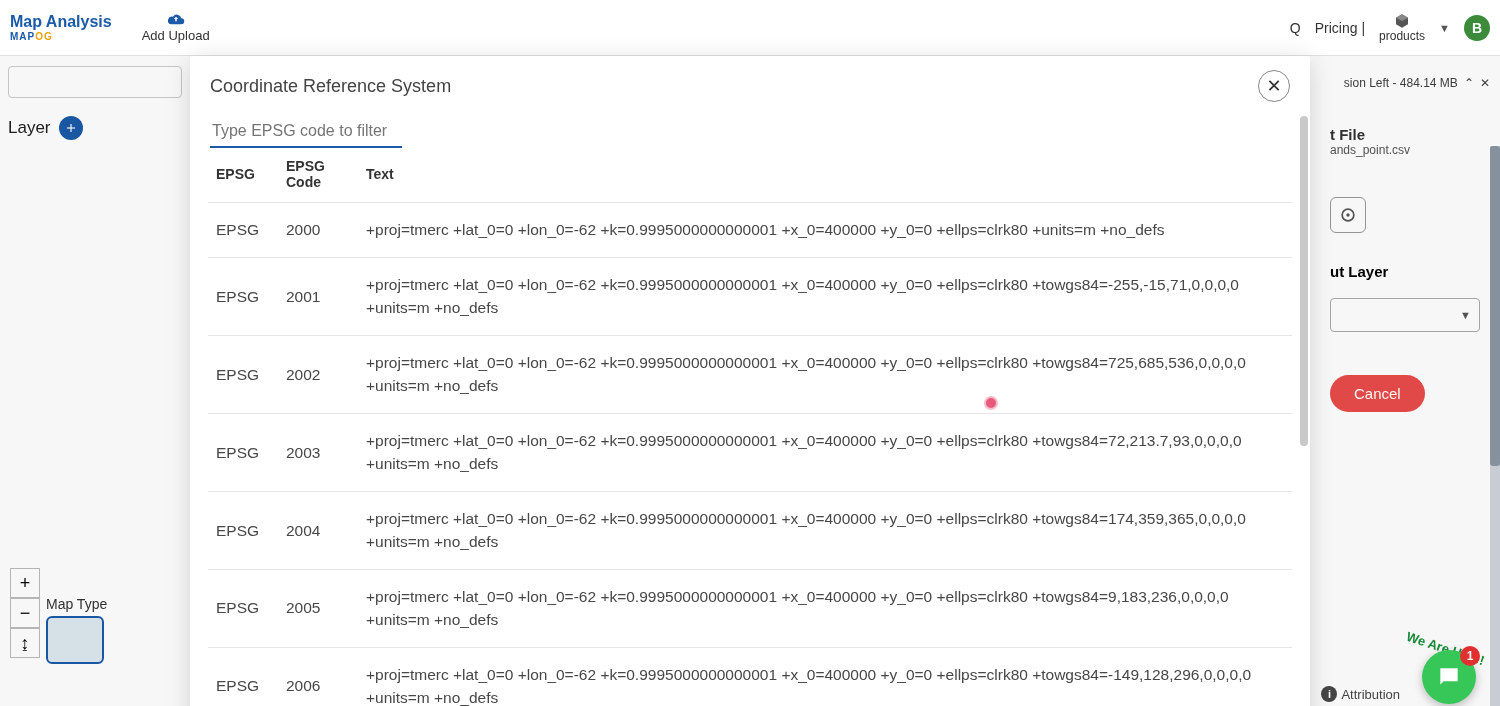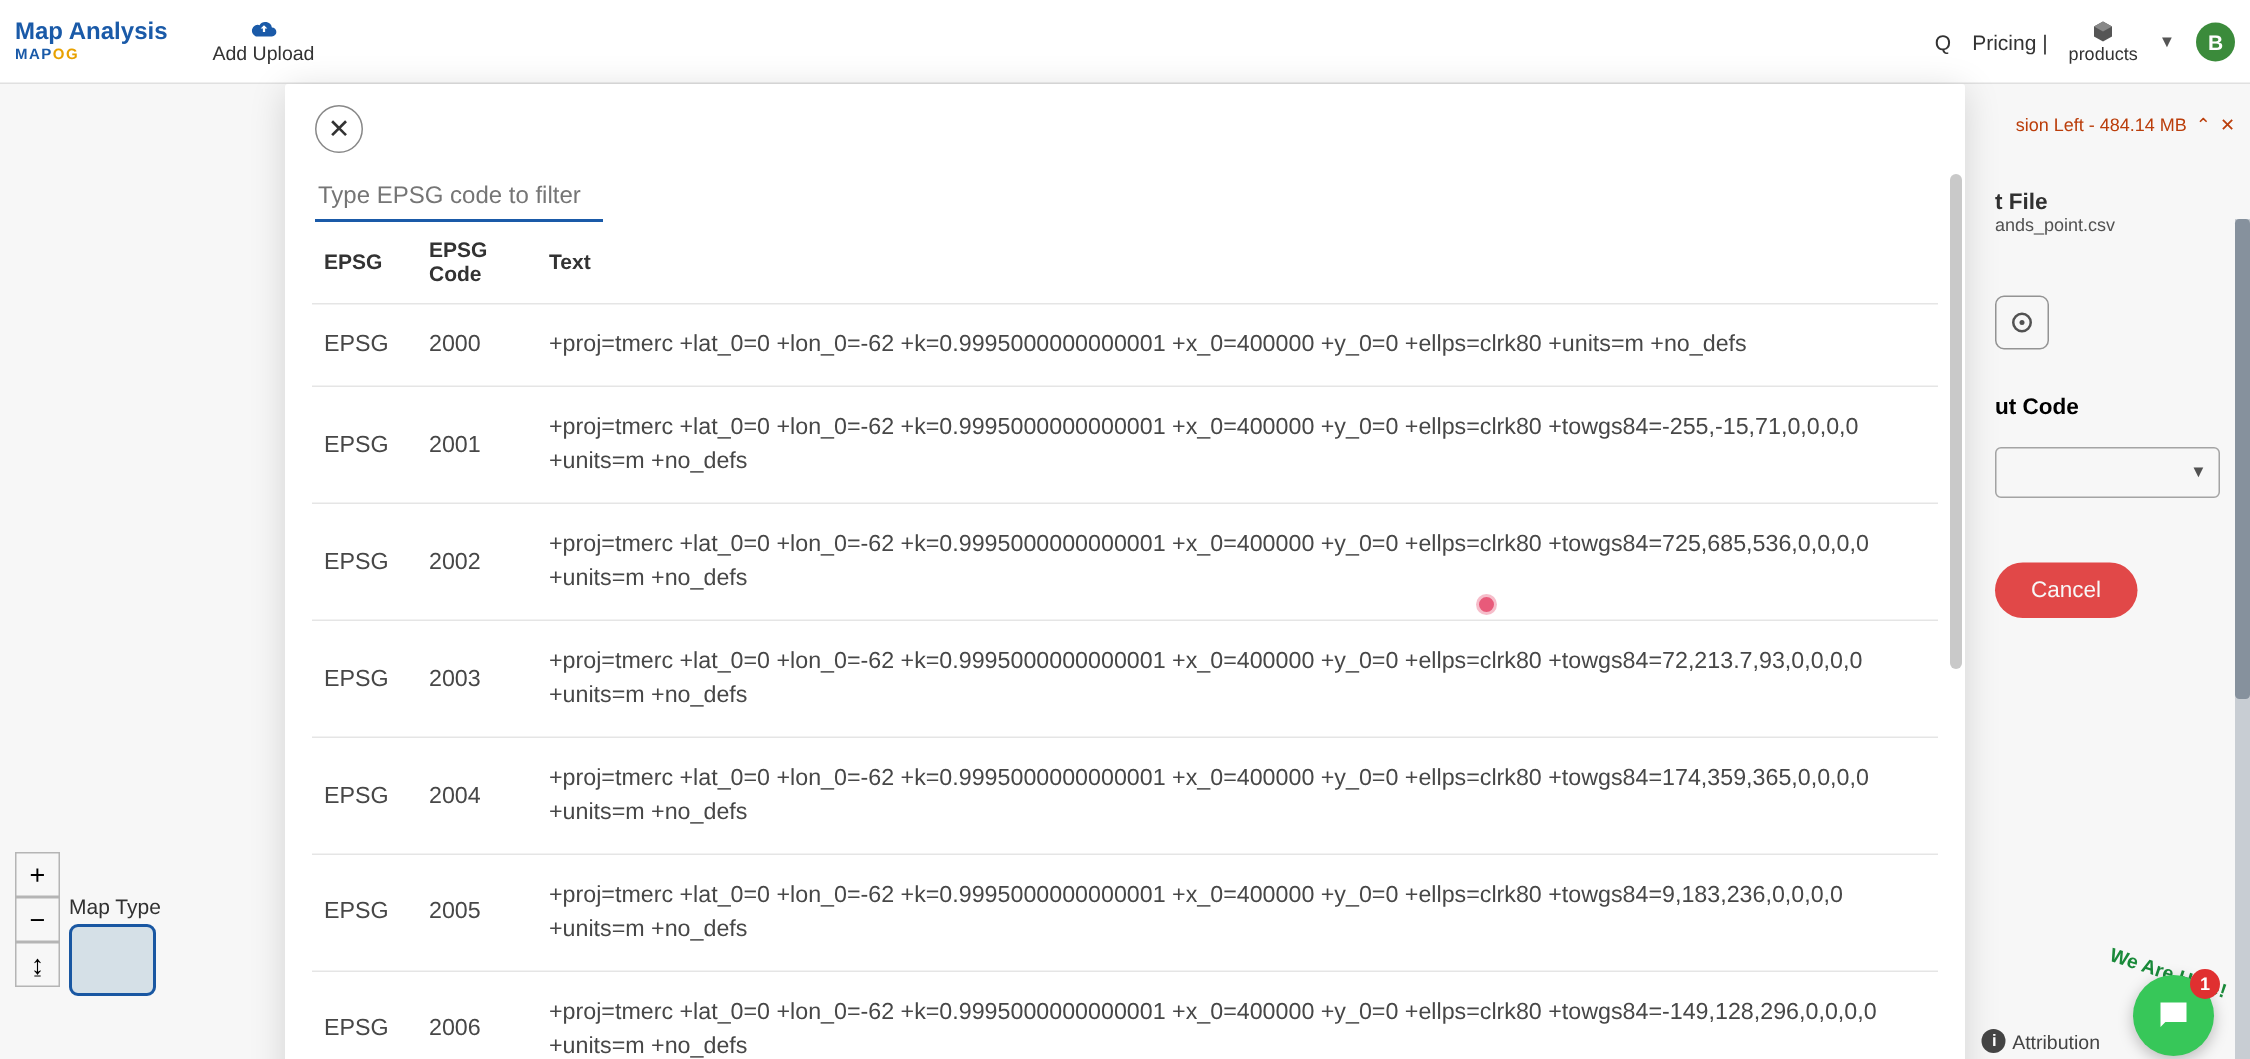--- a/index.html
+++ b/index.html
@@ -31,21 +31,21 @@
   .land { position:absolute; background:#e7e1d0; border:1px solid #c4bda8; }
 
   .map-controls { position:absolute; left:10px; bottom:60px; display:flex; flex-direction:column; }
   .zoom-btn { width:30px; height:30px; border:1px solid #bbb; background:#fff; display:flex; align-items:center; justify-content:center; font-size:18px; }
   .map-type { position:absolute; left:46px; bottom:54px; }
   .map-type-label { font-size:14px; color:#333; margin-bottom:4px; display:block; }
   .map-type-thumb { width:58px; height:48px; border:2px solid #1a5aa8; border-radius:6px; background:#dce8ef; }
 
   
   .right-panel { position:absolute; right:0; top:10px; width:180px; padding:10px; }
-  .session-bar { display:flex; align-items:center; justify-content:flex-end; gap:6px; font-size:12px; color:#c2410c;text-align:right; }
+  .session-bar { display:flex; align-items:center; justify-content:flex-end; gap:6px; font-size:12px; color:#404040;text-align:right; }
   .rp-section-title { font-size:15px; font-weight:bold; margin-top:36px; color:#333; }
   .rp-file { font-size:12px; color:#555; }
   .rp-icon { width:36px; height:36px; border:1px solid #999; border-radius:6px; margin-top:40px; display:flex; align-items:center; justify-content:center; }
   .rp-out-title { font-size:15px; font-weight:bold; margin-top:30px; }
   .rp-select { width:150px; height:34px; border:1px solid #aaa; border-radius:4px; margin-top:18px; display:flex; align-items:center; justify-content:flex-end; padding:0 8px; }
   .cancel-btn { margin-top:43px; background:#e94b4b; color:#fff; border:none; border-radius:20px; padding:10px 24px; font-size:15px; }
 
   
   .modal-backdrop { position:absolute; inset:0; background:rgba(0,0,0,0.03); }
   .modal { position:absolute; left:190px; top:0; width:1120px; height:706px; background:#fff; box-shadow:0 4px 24px rgba(0,0,0,0.15); border-radius:2px; display:flex; flex-direction:column; }
@@ -111,20 +111,32 @@
     <div class="avatar">B</div>
   </div>
 </div>
 
 <div class="app">
   <div class="map-bg">
     <div class="land" style="left:20px; top:60px; width:130px; height:180px; border-radius:30% 40% 50% 30%;"></div>
     <div class="land" style="left:60px; top:260px; width:100px; height:260px; border-radius:40% 30% 30% 50%;"></div>
   </div>
 
+  <div class="left-panel">
+    <input class="search-box" style="">
+    <div class="layer-row">
+      <span>Layer</span>
+      <span class="plus-btn">
+        <svg viewBox="0 0 24 24" width="14" height="14">
+            <path fill="#fff" d="M11 5h2v14h-2z"></path>
+            <path fill="#fff" d="M5 11h14v2H5z"></path>
+          </svg>
+      </span>
+    </div>
+  </div>
 
   <div class="map-controls">
     <div class="zoom-btn">+</div>
     <div class="zoom-btn">−</div>
     <div class="zoom-btn">↨</div>
   </div>
   <div class="map-type">
     <span class="map-type-label">Map Type</span>
     <div class="map-type-thumb"></div>
   </div>
@@ -136,33 +148,34 @@
       <span>✕</span>
     </div>
     <div class="rp-section-title">t File</div>
     <div class="rp-file">ands_point.csv</div>
     <div class="rp-icon">
       <svg viewBox="0 0 24 24" width="20" height="20">
           <circle cx="12" cy="12" r="7" fill="none" stroke="#555" stroke-width="2"></circle>
           <circle cx="12" cy="12" r="2" fill="#555"></circle>
         </svg>
     </div>
-    <div class="rp-out-title">ut Code</div>
+    <div class="rp-out-title">ut Layer</div>
     <div class="rp-select">
         <span class="caret">▼</span>
       </div>
     <button class="cancel-btn">Cancel</button>
   </div>
 
   <div class="scroll-right"></div>
   <div class="scroll-right-thumb"></div>
 
   <div class="modal-backdrop"></div>
   <div class="modal">
     <div class="modal-head">
+      <span class="modal-title">Coordinate Reference System</span>
       <div class="modal-close">
         <span>✕</span>
       </div>
     </div>
     <div class="filter-row">
       <input class="filter-input" placeholder="Type EPSG code to filter" style="">
     </div>
     <div class="table-wrap">
       <table>
         <thead>

